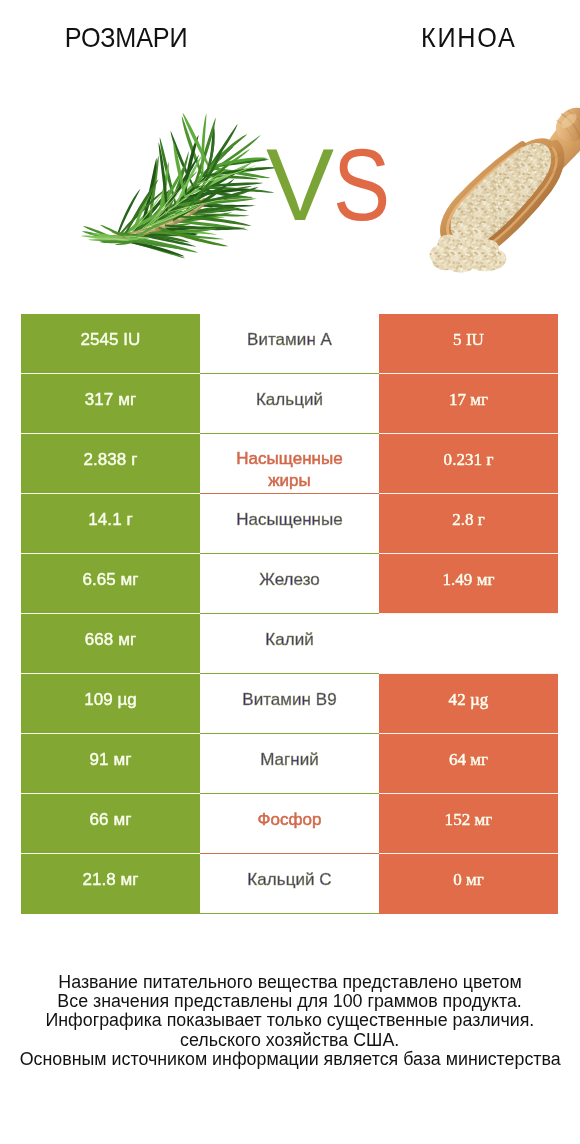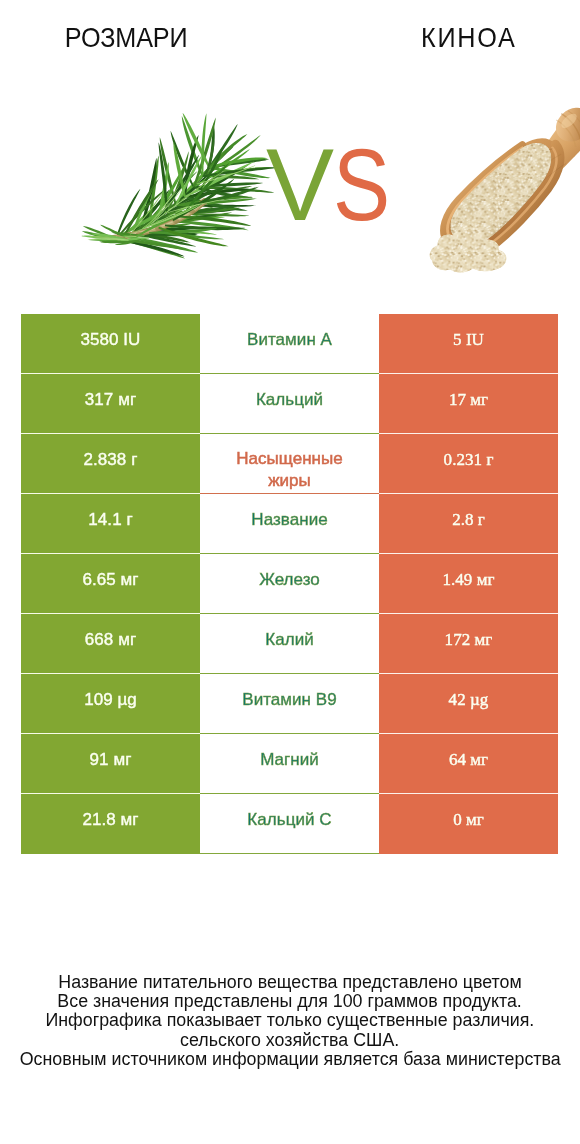--- a/index.html
+++ b/index.html
@@ -35,21 +35,21 @@
   .cell span{position:absolute;left:0;width:179px;text-align:center;
              font-size:17px;font-weight:normal;line-height:20px;white-space:nowrap;letter-spacing:0.05px;}
   .c-mid.two span{white-space:normal;width:120px;left:29.5px;}
   .c-left{background:#82a732;}
   .c-right{background:#e06c4a;font-family:Liberation Serif, serif;}
   .c-left span,.c-right span{color:#fbfff0;top:16px;-webkit-text-stroke:0.42px #fbfff0;}
   .c-mid{background:#ffffff;border-bottom:1px solid #84a83b;}
   .c-mid.orange{border-bottom-color:#d2714f;}
   .c-mid span{top:16px;}
   .c-mid.two span{top:14px;line-height:22px;}
-  .c-mid span.green{color:#0f766e;-webkit-text-stroke:0.5px #7d9f3c;}
+  .c-mid span.green{color:#4c1d95;-webkit-text-stroke:0.5px #7d9f3c;}
   .c-mid span.orange{color:#d1694b;-webkit-text-stroke:0.5px #d1694b;}
   .rowsep-l{position:absolute;left:0;top:59px;width:179px;height:1px;background:#f7fbe7;}
   .rowsep-r{position:absolute;left:358px;top:59px;width:179px;height:1px;background:#fdf1ea;}
 
   
   .footer{position:absolute;left:0;top:973px;width:580px;text-align:center;
           font-size:18px;line-height:19.2px;color:#121212;font-weight:400;}
   .footer div span{display:inline-block;transform:scaleX(0.99);}
   .footer div{white-space:nowrap;}
 </style>
@@ -411,21 +411,21 @@
           </g>
         </svg></div>
     <div class="vs">
       <span class="v">V</span><span class="s">S</span>
     </div>
   </div>
 
   <div class="table">
       <div class="row">
         <div class="cell c-left">
-          <span>3580 IU</span>
+          <span>2545 IU</span>
         </div>
         <div class="cell c-mid">
           <span class="green">Витамин A</span>
         </div>
         <div class="cell c-right">
           <span>5 IU</span>
         </div>
         <div class="rowsep-l"></div>
         <div class="rowsep-r"></div>
       </div>
@@ -453,21 +453,21 @@
           <span>0.231 г</span>
         </div>
         <div class="rowsep-l"></div>
         <div class="rowsep-r"></div>
       </div>
       <div class="row">
         <div class="cell c-left">
           <span>14.1 г</span>
         </div>
         <div class="cell c-mid">
-          <span class="green">Название</span>
+          <span class="green">Насыщенные</span>
         </div>
         <div class="cell c-right">
           <span>2.8 г</span>
         </div>
         <div class="rowsep-l"></div>
         <div class="rowsep-r"></div>
       </div>
       <div class="row">
         <div class="cell c-left">
           <span>6.65 мг</span>
@@ -481,23 +481,20 @@
         <div class="rowsep-l"></div>
         <div class="rowsep-r"></div>
       </div>
       <div class="row">
         <div class="cell c-left">
           <span>668 мг</span>
         </div>
         <div class="cell c-mid">
           <span class="green">Калий</span>
         </div>
-        <div class="cell c-right">
-          <span>172 мг</span>
-        </div>
         <div class="rowsep-l"></div>
         <div class="rowsep-r"></div>
       </div>
       <div class="row">
         <div class="cell c-left">
           <span>109 µg</span>
         </div>
         <div class="cell c-mid">
           <span class="green">Витамин B9</span>
         </div>
@@ -509,20 +506,33 @@
       </div>
       <div class="row">
         <div class="cell c-left">
           <span>91 мг</span>
         </div>
         <div class="cell c-mid">
           <span class="green">Магний</span>
         </div>
         <div class="cell c-right">
           <span>64 мг</span>
+        </div>
+        <div class="rowsep-l"></div>
+        <div class="rowsep-r"></div>
+      </div>
+      <div class="row">
+        <div class="cell c-left">
+          <span>66 мг</span>
+        </div>
+        <div class="cell c-mid orange">
+          <span class="orange">Фосфор</span>
+        </div>
+        <div class="cell c-right">
+          <span>152 мг</span>
         </div>
         <div class="rowsep-l"></div>
         <div class="rowsep-r"></div>
       </div>
       <div class="row">
         <div class="cell c-left">
           <span>21.8 мг</span>
         </div>
         <div class="cell c-mid">
           <span class="green">Кальций C</span>

